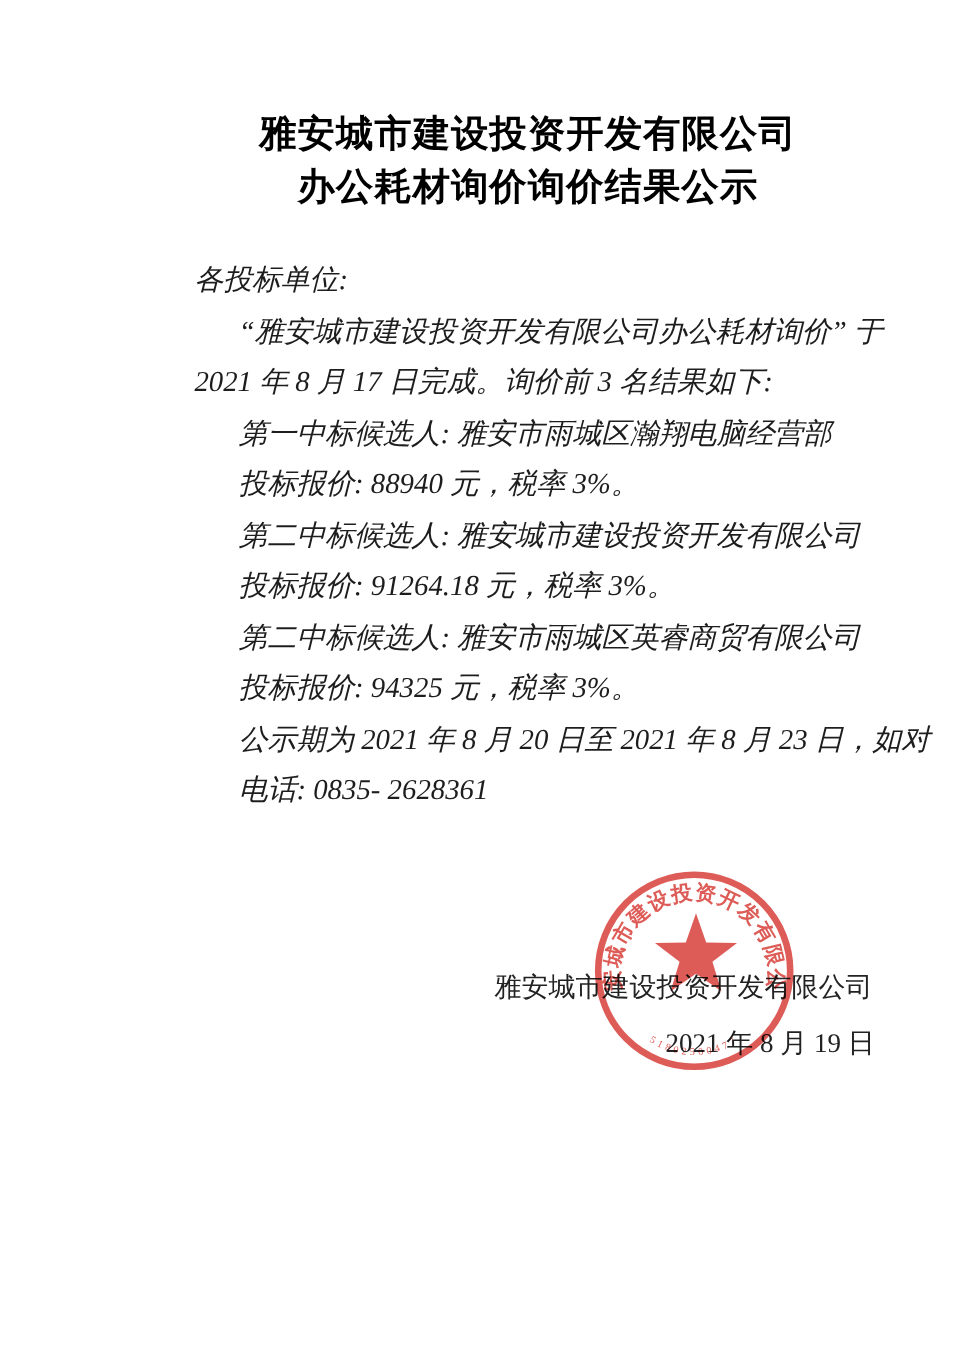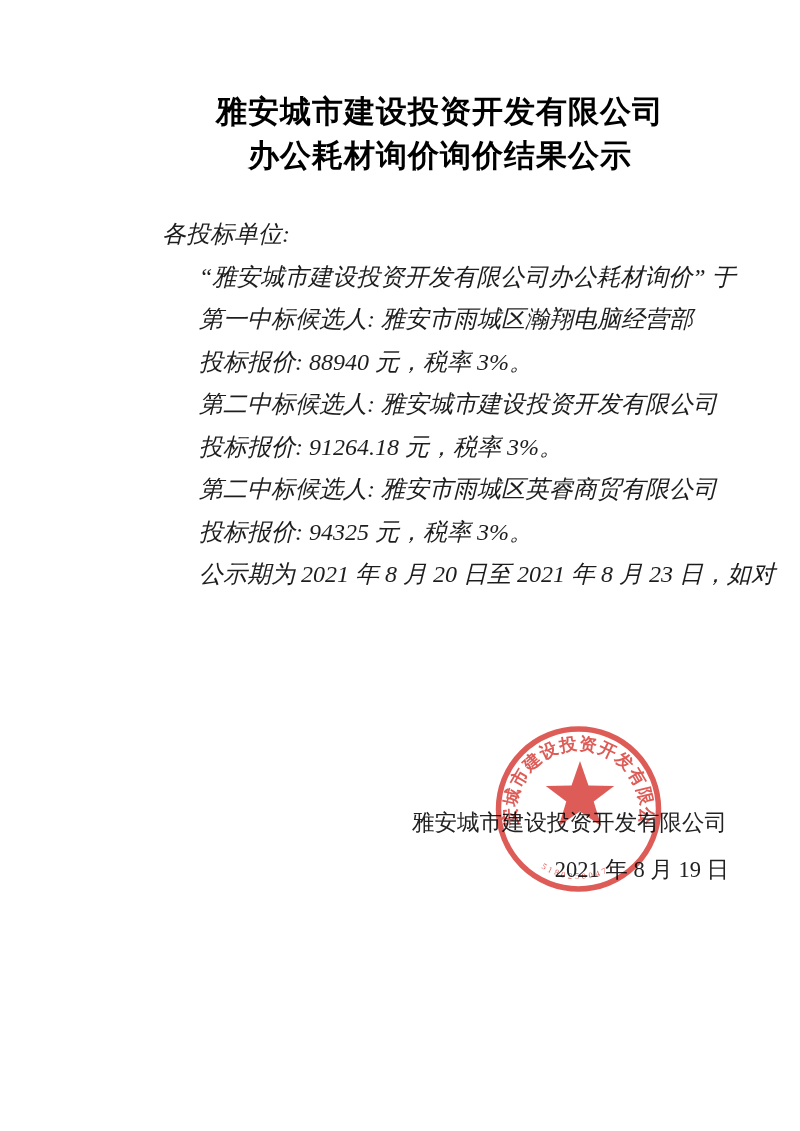--- a/index.html
+++ b/index.html
@@ -83,27 +83,29 @@
 
   <div class="doc-title">
     <div>雅安城市建设投资开发有限公司</div>
     <div>办公耗材询价询价结果公示</div>
   </div>
 
   <div class="doc-body">
 
   <div class="body-line">各投标单位:</div>
       <div class="body-line indent">“雅安城市建设投资开发有限公司办公耗材询价” 于</div>
+      <div class="body-line">2021 年 8 月 17 日完成。询价前 3 名结果如下:</div>
       <div class="body-line indent">第一中标候选人: 雅安市雨城区瀚翔电脑经营部</div>
       <div class="body-line indent">投标报价: 88940 元，税率 3%。</div>
       <div class="body-line indent">第二中标候选人: 雅安城市建设投资开发有限公司</div>
       <div class="body-line indent">投标报价: 91264.18 元，税率 3%。</div>
       <div class="body-line indent">第二中标候选人: 雅安市雨城区英睿商贸有限公司</div>
       <div class="body-line indent">投标报价: 94325 元，税率 3%。</div>
       <div class="body-line indent">公示期为 2021 年 8 月 20 日至 2021 年 8 月 23 日，如对</div>
+      <div class="body-line indent">电话: 0835- 2628361</div>
     </div>
 
   <div class="signature-block">
     <div class="sig-company">雅安城市建设投资开发有限公司</div>
     <div class="sig-date">2021 年 8 月 19 日</div>
   </div>
 
   <svg class="seal" viewBox="0 0 178 178" xmlns="http://www.w3.org/2000/svg">
     <defs>
       <path id="ring-arc" d="M 29.4 110.5 A 62.5 62.5 0 1 1 147.6 110.5" fill="none"></path>

